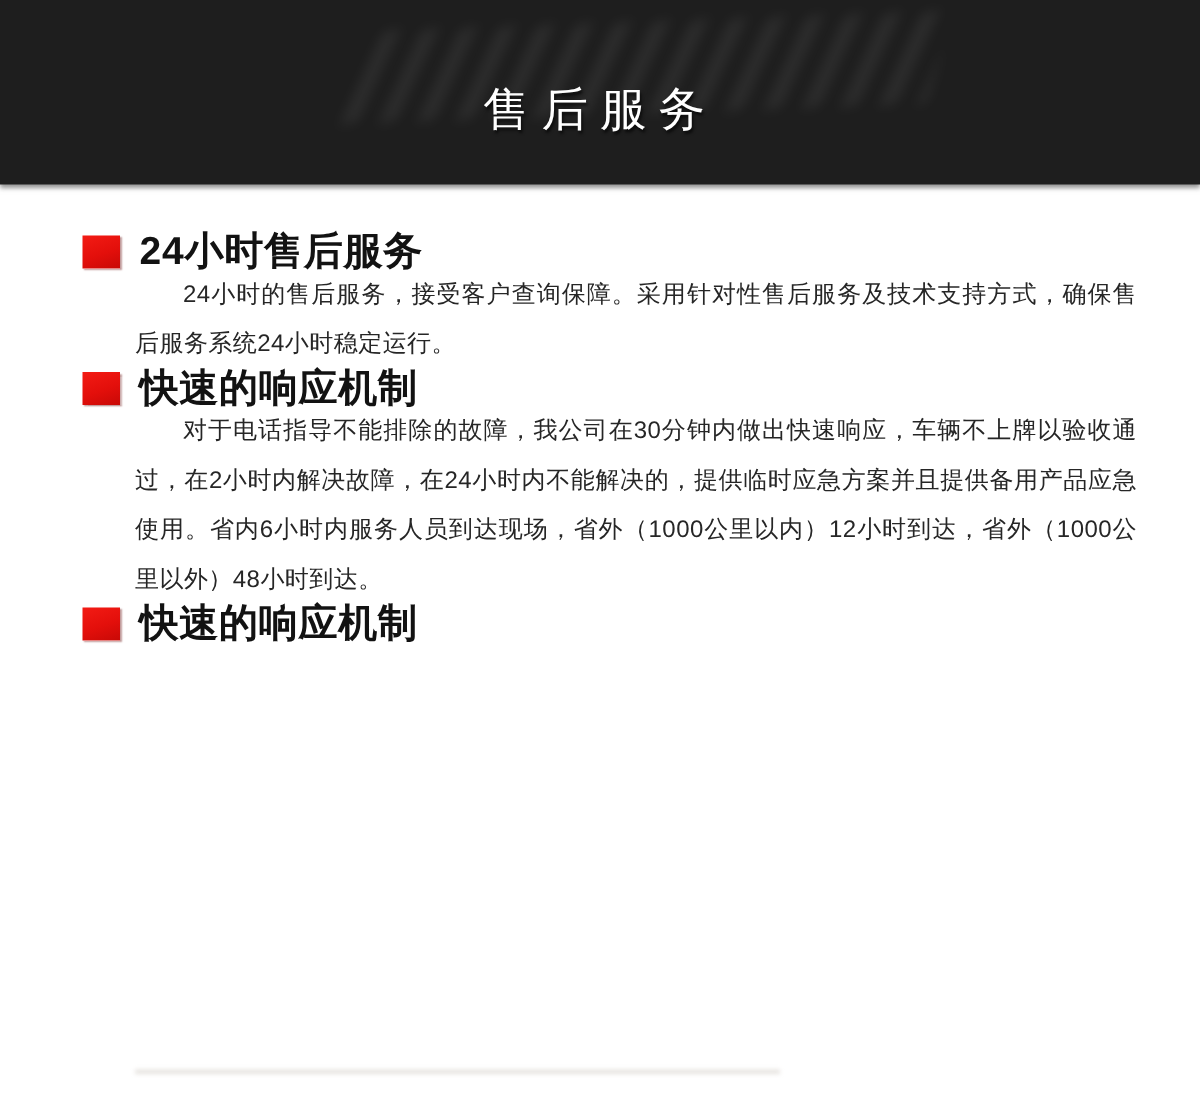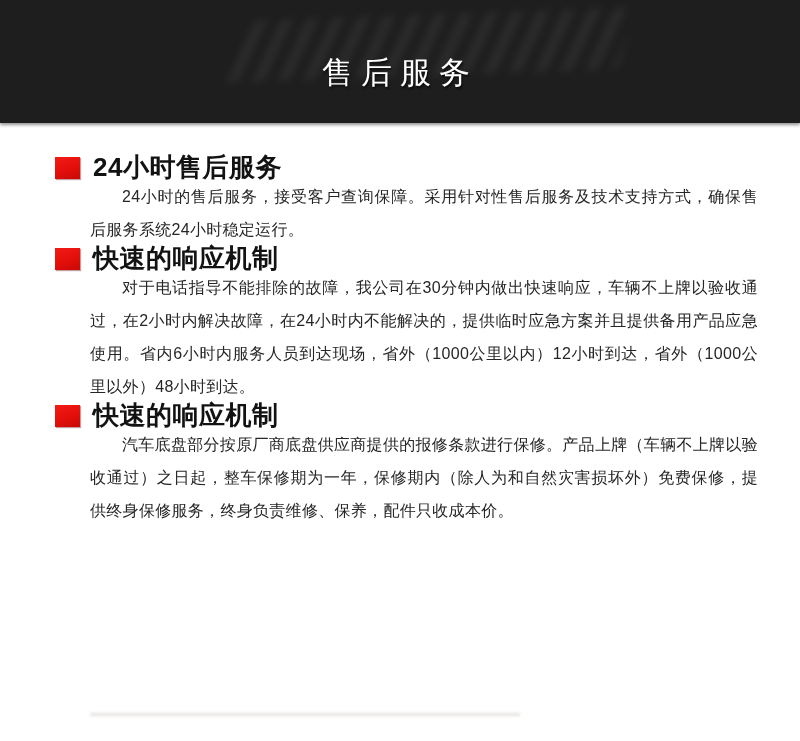--- a/index.html
+++ b/index.html
@@ -120,21 +120,18 @@
       <div class="section-body">
         <p>对于电话指导不能排除的故障，我公司在30分钟内做出快速响应，车辆不上牌以验收通过，在2小时内解决故障，在24小时内不能解决的，提供临时应急方案并且提供备用产品应急使用。省内6小时内服务人员到达现场，省外（1000公里以内）12小时到达，省外（1000公里以外）48小时到达。</p>
       </div>
     </div>
 
     <div class="section">
       <div class="section-heading">
         <span class="bullet"></span>
         <h2>快速的响应机制</h2>
       </div>
-      <div class="section-body">
-        <p>汽车底盘部分按原厂商底盘供应商提供的报修条款进行保修。产品上牌（车辆不上牌以验收通过）之日起，整车保修期为一年，保修期内（除人为和自然灾害损坏外）免费保修，提供终身保修服务，终身负责维修、保养，配件只收成本价。</p>
-      </div>
     </div>
 
   </div>
 
   <div class="bottom-smudge"></div>
 </div>
 
 </body></html>

